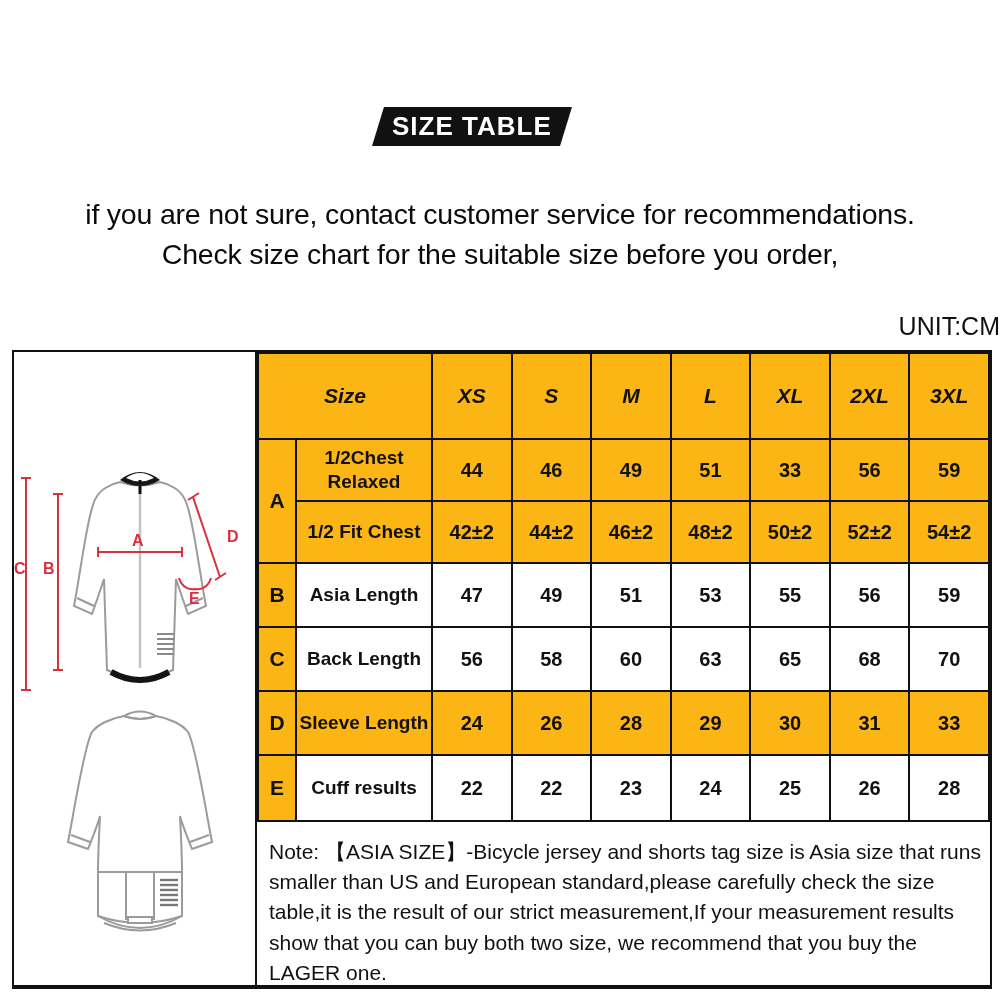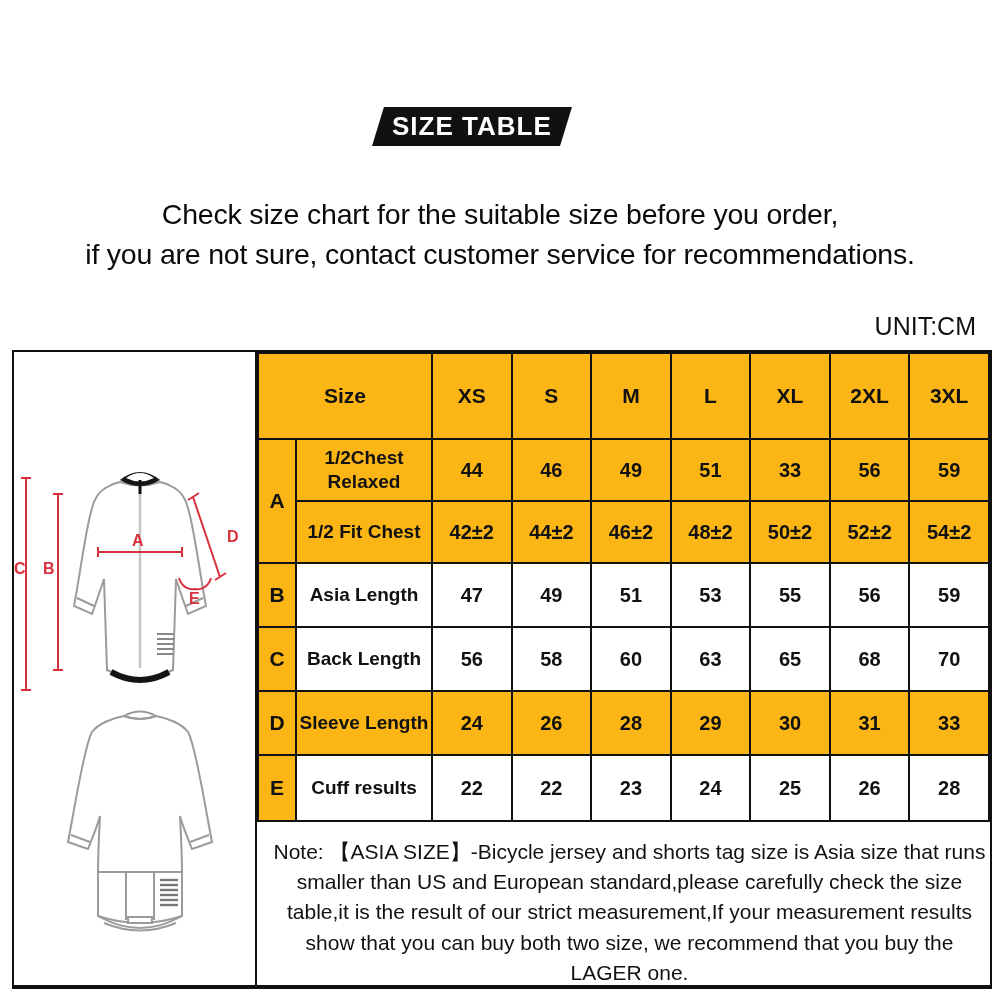--- a/index.html
+++ b/index.html
@@ -16,62 +16,62 @@
 
   
   .banner{position:absolute;top:107px;left:378px;width:188px;height:39px;background:#111;
           transform:skewX(-17deg);display:flex;align-items:center;justify-content:center;}
   .banner span{transform:skewX(17deg);color:#fff;font-size:26px;font-weight:bold;letter-spacing:1px;}
 
   
   .intro{position:absolute;top:194px;left:0;width:1000px;text-align:center;
          font-size:28.5px;line-height:40px;color:#0a0a0a;letter-spacing:-0.2px;}
 
-  .unit{position:absolute;top:312px;right:24px;font-size:25px;font-weight:500;}
+  .unit{position:absolute;top:312px;right:0;font-size:25px;font-weight:500;}
 
   
   .box{position:absolute;left:12px;top:350px;width:976px;height:633px;background:#fff;
        border:2px solid #111;border-bottom-width:4px;display:flex;}
   .panel{width:241px;flex:none;border-right:2px solid #111;position:relative;}
   .front-svg{position:absolute;left:0;top:106px;width:241px;height:247px;}
   .back-svg{position:absolute;left:0;top:352px;width:241px;height:238px;}
 
   .right{flex:1;display:flex;flex-direction:column;min-width:0;}
   table.size{border-collapse:collapse;width:100%;table-layout:fixed;flex:none;}
   table.size td{border:2px solid #111;text-align:center;vertical-align:middle;
                 font-weight:bold;padding:0;background:#fff;}
   .y{background:#FBB515 !important;}
   tr.r-head{height:86px;} tr.r-a1{height:62px;} tr.r-a2{height:62px;margin-top:21px;}
   tr.r-b{height:64px;} tr.r-c{height:64px;} tr.r-d{height:64px;} tr.r-e{height:66px;}
-  td.c-head{font-size:21px;}
+  td.c-head{font-size:21px;font-style:italic;}
   td.c-letter{font-size:21px;}
   td.c-label{font-size:19px;padding:0 8px;line-height:1.25;}
   td.c-val{font-size:20px;}
 
   .note{flex:1;padding:15px 0 0 12px;font-size:21px;line-height:1.44;
-        font-weight:400;text-align:center;}
+        font-weight:400;text-align:left;}
 
   
   .j{stroke:#9b9b9b;stroke-width:2;fill:#fff;}
   .red{stroke:#D9303E;stroke-width:2;fill:none;}
   .rlabel{fill:#D9303E;font-size:16px;font-weight:bold;font-family:"Liberation Sans",sans-serif;}
 </style>
 </head>
 <body>
 
 <div class="page">
 
 
   <div class="banner">
     <span>SIZE TABLE</span>
   </div>
 
   <div class="intro">
+    <div>if you are not sure, contact customer service for recommendations.</div>
     <div>Check size chart for the suitable size before you order,</div>
-    <div>if you are not sure, contact customer service for recommendations.</div>
   </div>
 
   <div class="unit">UNIT:CM</div>
 
   <div class="box">
 
     <div class="panel">
 
       <svg class="front-svg" viewBox="0 0 241 247">
 

